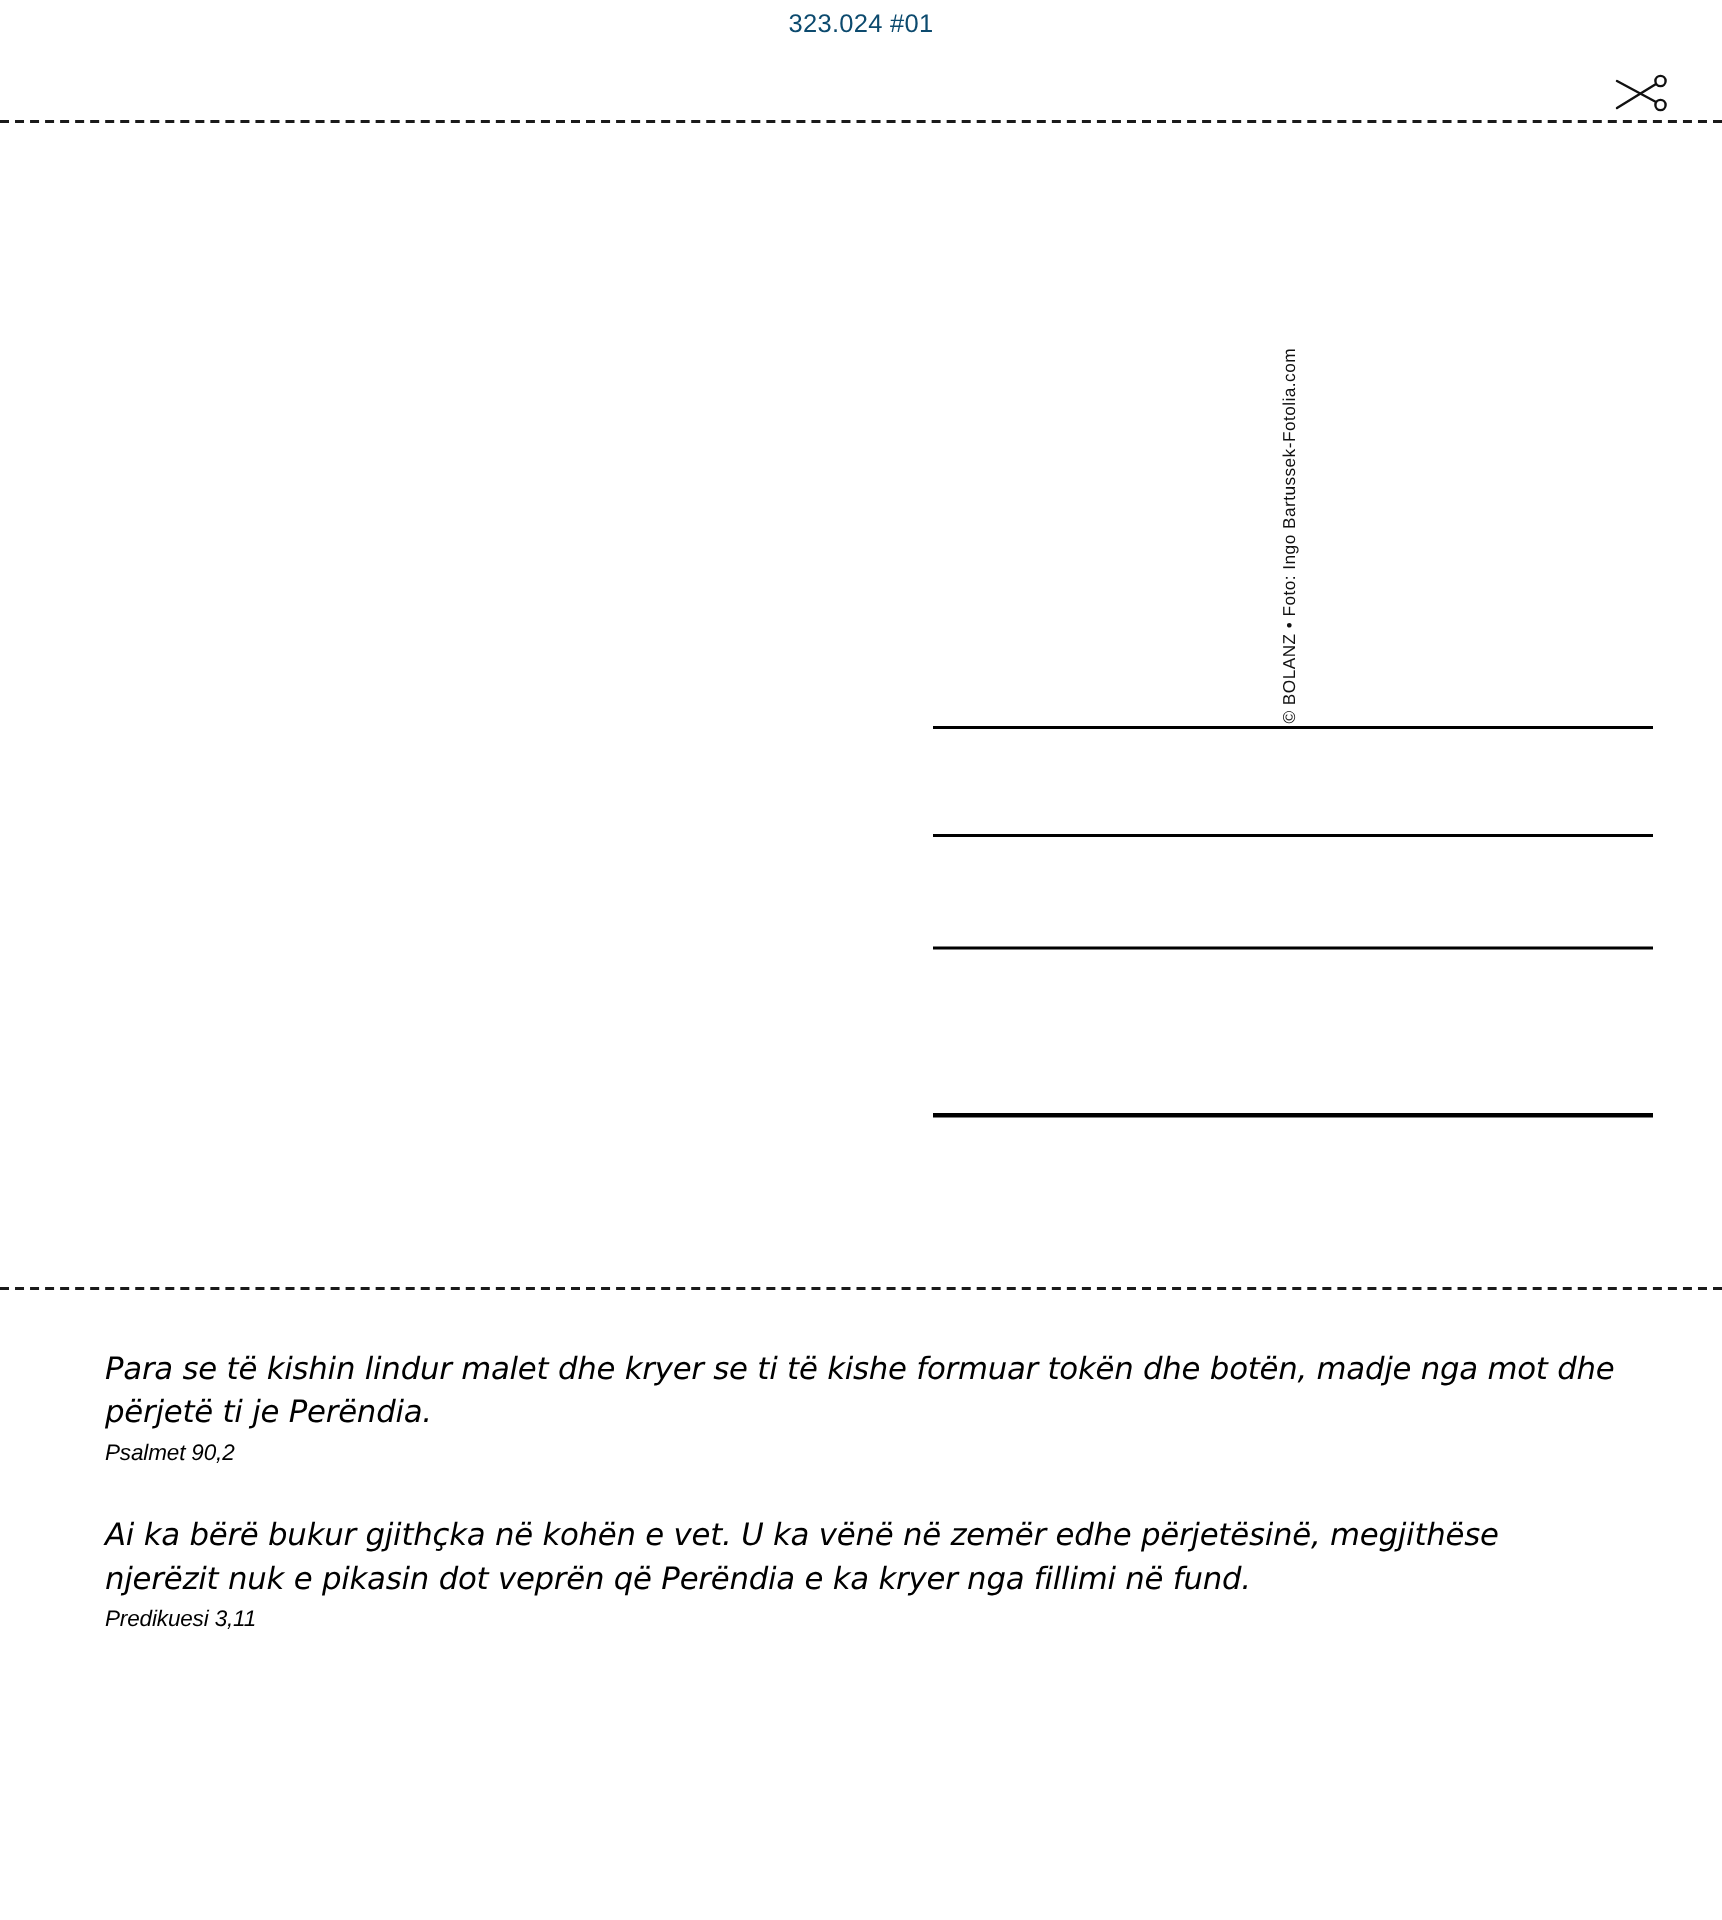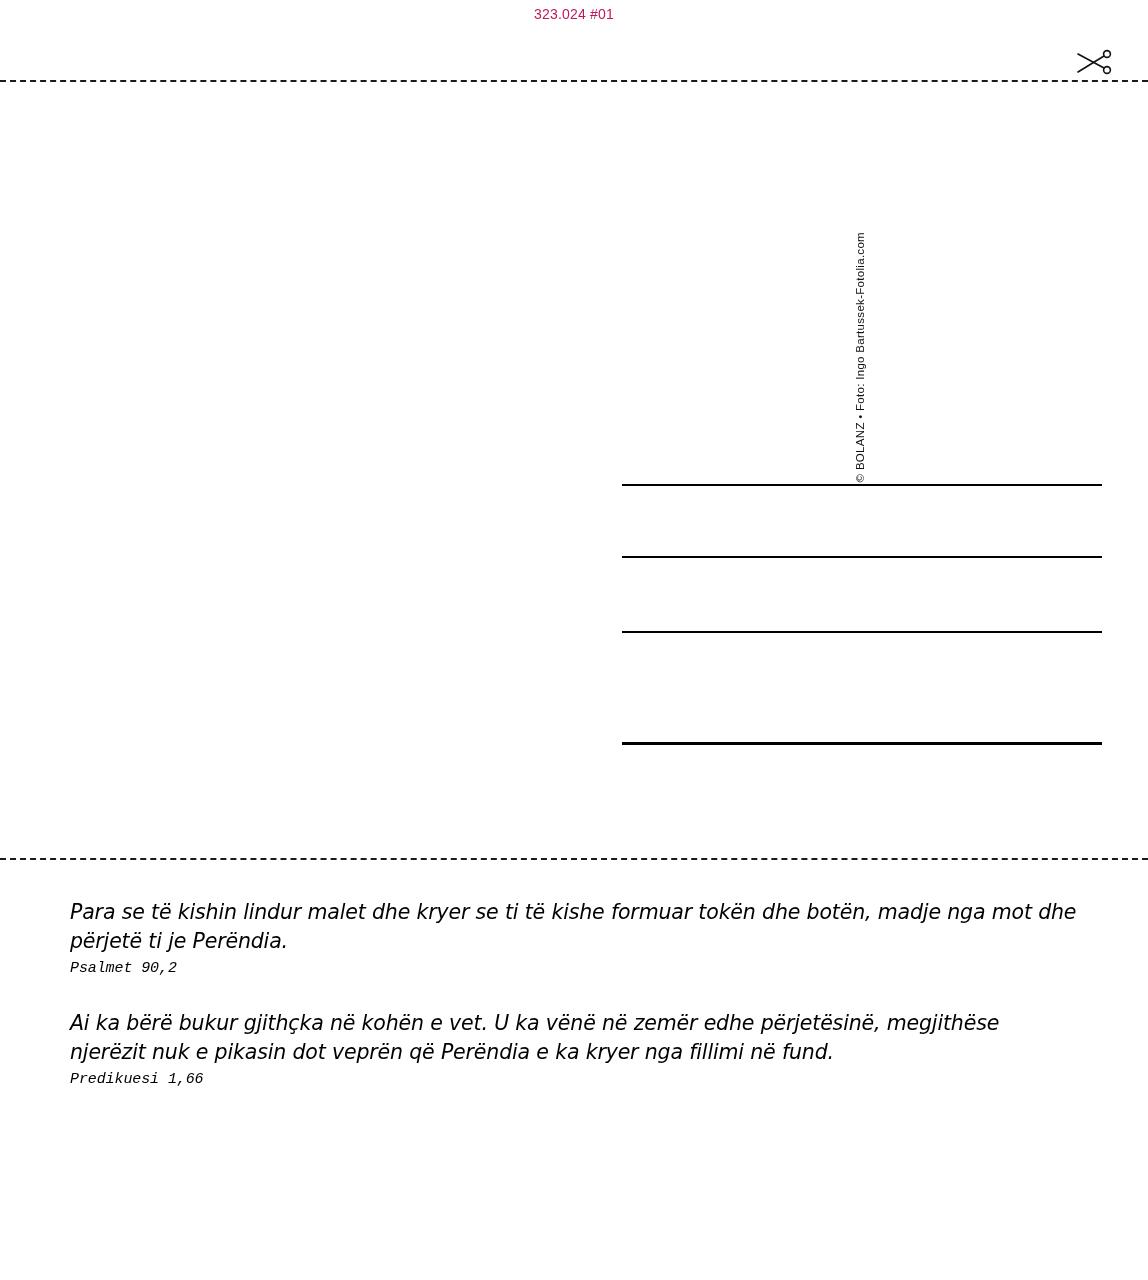--- a/index.html
+++ b/index.html
@@ -16,23 +16,23 @@
     overflow: hidden;
   }
 
   
   .doc-code {
     position: absolute;
     top: 6px;
     left: 0;
     width: 100%;
     text-align: center;
-    font-size: 14px;
+    font-size: 17px;
     letter-spacing: 0.2px;
-    color: #be185d;
+    color: #0c4a6e;
   }
 
   
   .cut-line {
     position: absolute;
     left: 0;
     width: 1148px;
     height: 0;
     border-top: 2px dashed #1a1a1a;
   }
@@ -106,21 +106,21 @@
   }
   .verse-text {
     font-family: "DejaVu Sans", sans-serif;
     font-style: italic;
     font-size: 20.5px;
     line-height: 1.42;
     margin: 0;
     letter-spacing: -0.15px;
   }
   .verse-ref {
-    font-family: Liberation Mono, monospace;
+    font-family: Liberation Sans, sans-serif;
     font-style: italic;
     font-size: 15px;
     line-height: 1.5;
     margin: 2px 0 0 0;
     letter-spacing: -0.1px;
   }
   .verse.second { margin-top: 26px; }
 </style>
 </head>
 <body>
@@ -154,15 +154,15 @@
 
 <div class="text-block">
 
   <div class="verse">
     <p class="verse-text">Para se të kishin lindur malet dhe kryer se ti të kishe formuar tokën dhe botën, madje nga mot dhe përjetë ti je Perëndia.</p>
     <p class="verse-ref">Psalmet 90,2</p>
   </div>
 
   <div class="verse second">
     <p class="verse-text">Ai ka bërë bukur gjithçka në kohën e vet. U ka vënë në zemër edhe përjetësinë, megjithëse njerëzit nuk e pikasin dot veprën që Perëndia e ka kryer nga fillimi në fund.</p>
-    <p class="verse-ref">Predikuesi 1,66</p>
+    <p class="verse-ref">Predikuesi 3,11</p>
   </div>
 </div>
 
 </body></html>

